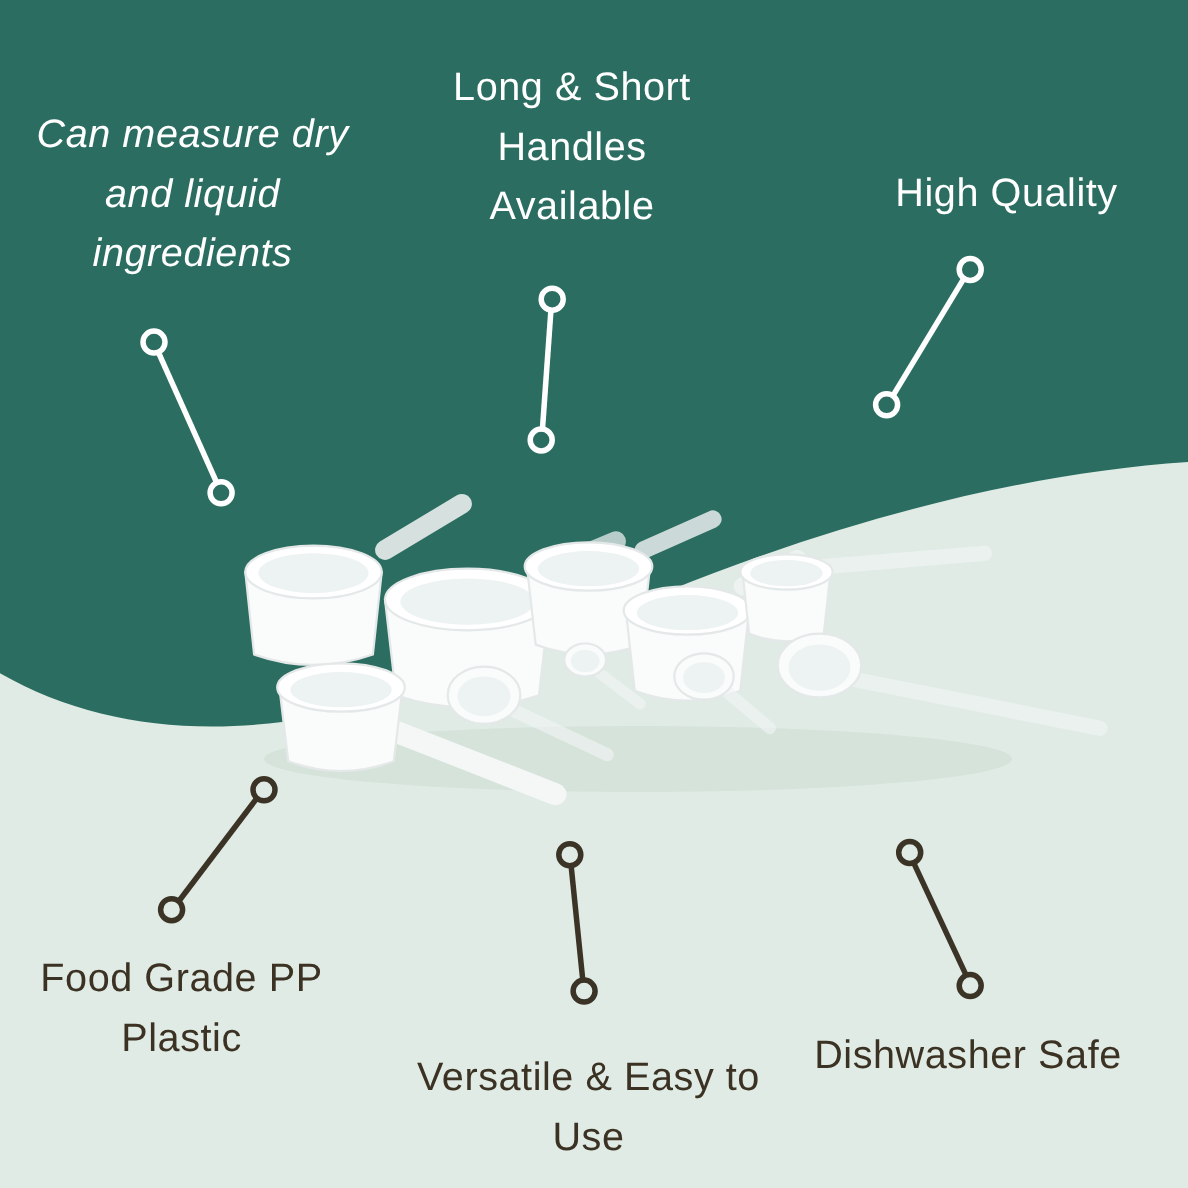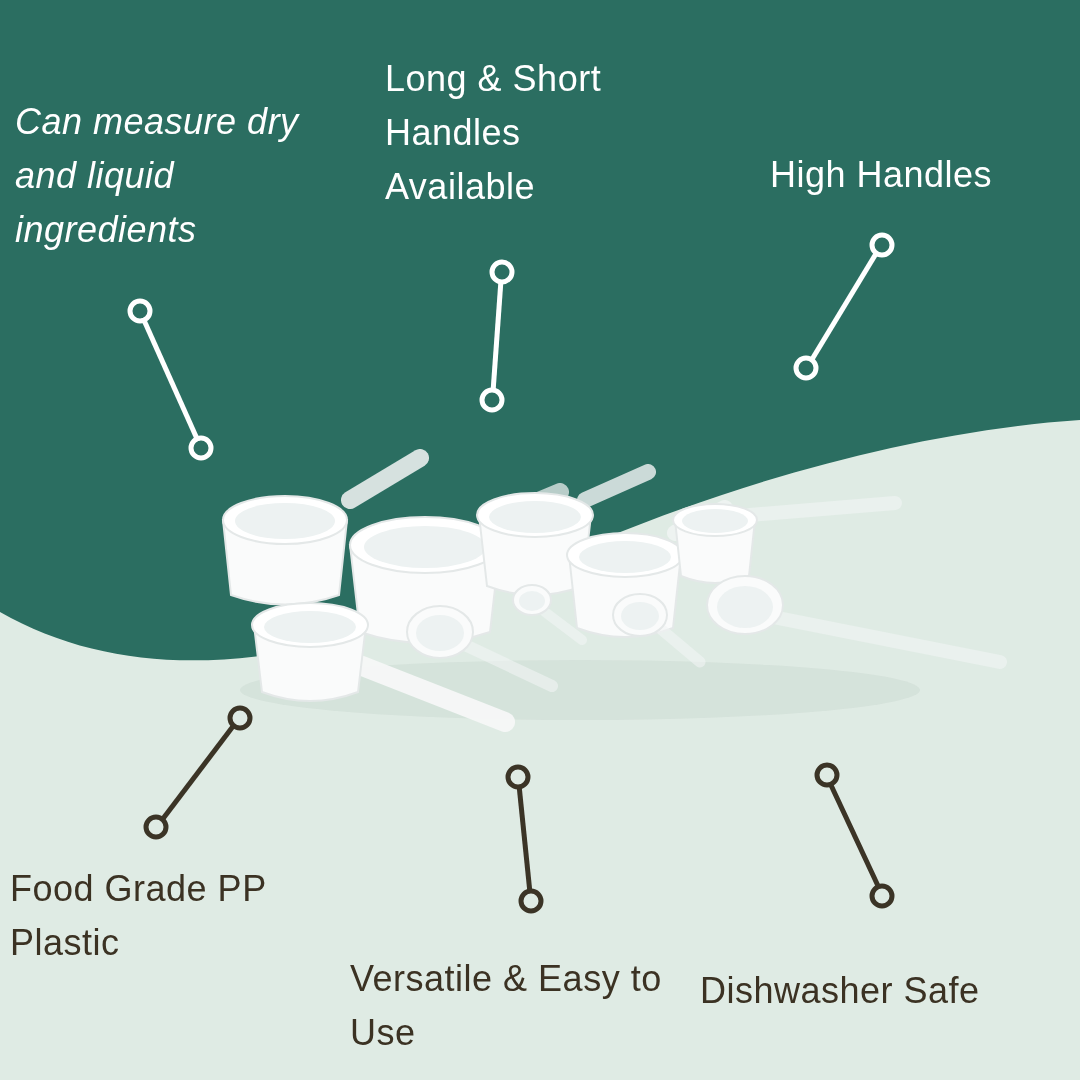--- a/index.html
+++ b/index.html
@@ -12,34 +12,34 @@
     width:1080px;height:1080px;
     overflow:hidden;
     background:#2B6E61; 
   }
   .layer{
     position:absolute;inset:0;width:1080px;height:1080px;
   }
   svg{display:block;}
   .callout{
     position:absolute;
-    text-align:left;
+    text-align:center;
     font-size:36px;
     line-height:1.5;
     letter-spacing:0.5px;
     font-weight:400;
   }
   .callout.light{color:#FFFFFF;}
   .callout.dark{color:#3B3223;}
   .callout-measure{left:15px;top:95px;width:320px;font-style:italic;}
   .callout-handles{left:385px;top:52px;width:270px;}
   .callout-quality{left:770px;top:148px;width:290px;}
   .callout-foodgrade{left:10px;top:862px;width:310px;}
   .callout-versatile{left:350px;top:952px;width:370px;}
-  .callout-dishwasher{left:700px;top:932px;width:360px;margin-top:32px;}
+  .callout-dishwasher{left:700px;top:932px;width:360px;}
 </style>
 </head>
 <body>
 
 <div class="canvas">
 
   <svg class="layer" viewBox="0 0 1080 1080" aria-hidden="true">
     <path d="M0,612 C140,692 320,668 520,575 C700,492 900,432 1080,420 L1080,1080 L0,1080 Z" fill="#DFEBE4"></path>
   </svg>
 
@@ -146,21 +146,21 @@
       <line x1="830" y1="783" x2="879" y2="888"></line>
       <circle cx="827" cy="775" r="10"></circle>
       <circle cx="882" cy="896" r="10"></circle>
     </g>
   </svg>
 
   <div class="callout light callout-measure">Can measure dry and liquid ingredients</div>
 
   <div class="callout light callout-handles">Long &amp; Short Handles Available</div>
 
-  <div class="callout light callout-quality">High Handles</div>
+  <div class="callout light callout-quality">High Quality</div>
 
   <div class="callout dark callout-foodgrade">Food Grade PP Plastic</div>
 
   <div class="callout dark callout-versatile">Versatile &amp; Easy to Use</div>
 
   <div class="callout dark callout-dishwasher">Dishwasher Safe</div>
 
 </div>
 
 </body></html>

